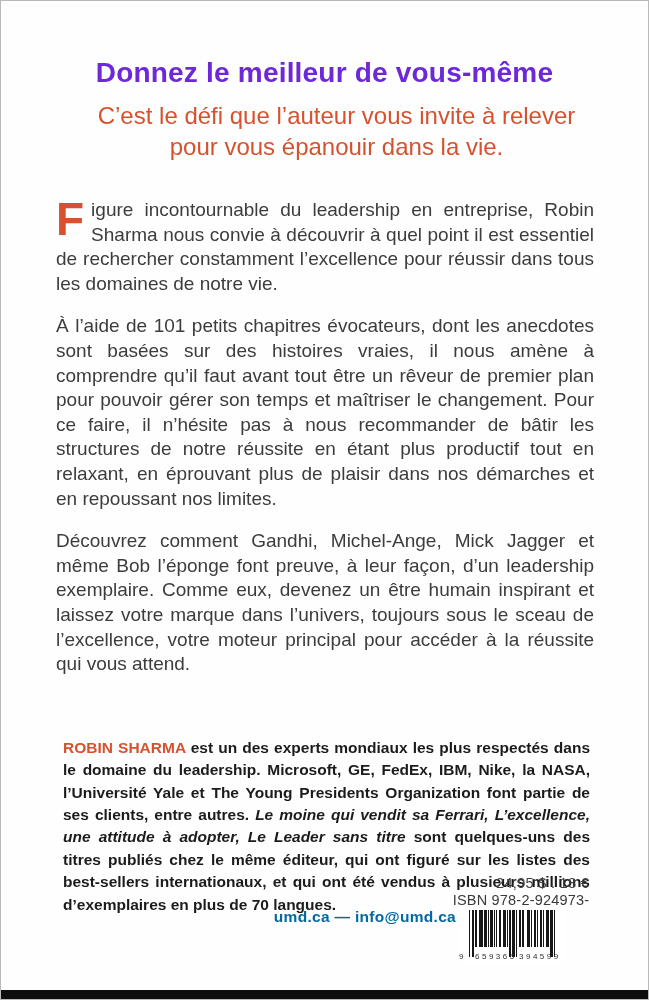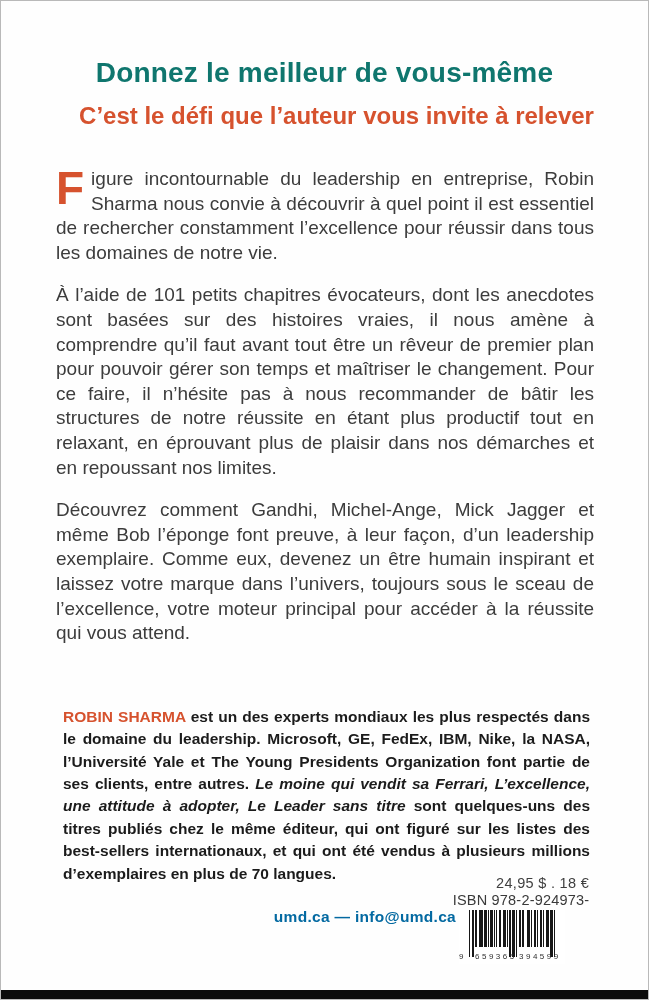--- a/index.html
+++ b/index.html
@@ -14,21 +14,21 @@
     overflow:hidden;
   }
   
   .headline{padding-top:54px;text-align:center;}
   .title div{
     font-size:28px;font-weight:700;line-height:36px;
     letter-spacing:.2px;
   }
   .subtitle{margin-top:9px;}
   .subtitle div{
-    font-size:24px;font-weight:700;line-height:31px;margin-left:24px;
+    font-size:24px;font-weight:400;line-height:31px;margin-left:24px;
   }
   
   .synopsis{margin:36px 54px 0 55px;}
   .para{
     font-size:19px;line-height:24.6px;color:#3c3c3c;
     text-align:justify;margin:0 0 18px 0;
   }
   .drop-cap{
     float:left;
     font-size:46px;line-height:39px;font-weight:700;
@@ -71,25 +71,26 @@
   
   .bottom-bar{position:absolute;left:0;bottom:0;width:649px;height:9px;background:#0c0c0c;}
   .accent{  }
 </style>
 </head>
 <body>
 
 <div class="page">
 
   <header class="headline">
-    <div class="title accent" style="color: #0f766e;">
+    <div class="title accent" style="color: #6d28d9;">
       <div>Donnez le meilleur de vous-même</div>
     </div>
     <div class="subtitle accent" style="color: rgb(214, 82, 46);">
       <div>C’est le défi que l’auteur vous invite à relever</div>
+      <div>pour vous épanouir dans la vie.</div>
     </div>
   </header>
 
   <main class="synopsis">
     <p class="para"><span class="drop-cap accent" style="color: rgb(214, 82, 46);">F</span><span>igure incontournable du leadership en entreprise, Robin Sharma nous convie à découvrir à quel point il est essentiel de rechercher constamment l’excellence pour réussir dans tous les domaines de notre vie.</span></p>
     <p class="para">À l’aide de 101 petits chapitres évocateurs, dont les anecdotes sont basées sur des histoires vraies, il nous amène à comprendre qu’il faut avant tout être un rêveur de premier plan pour pouvoir gérer son temps et maîtriser le changement. Pour ce faire, il n’hésite pas à nous recommander de bâtir les structures de notre réussite en étant plus productif tout en relaxant, en éprouvant plus de plaisir dans nos démarches et en repoussant nos limites.</p>
     <p class="para">Découvrez comment Gandhi, Michel-Ange, Mick Jagger et même Bob l’éponge font preuve, à leur façon, d’un leadership exemplaire. Comme eux, devenez un être humain inspirant et laissez votre marque dans l’univers, toujours sous le sceau de l’excellence, votre moteur principal pour accéder à la réussite qui vous attend.</p>
   </main>
 
   <section class="bio"><span class="accent" style="color: rgb(214, 82, 46);">ROBIN SHARMA</span><span> est un des experts mondiaux les plus respectés dans le domaine du leadership. Microsoft, GE, FedEx, IBM, Nike, la NASA, l’Université Yale et The Young Presidents Organization font partie de ses clients, entre autres. </span><em>Le moine qui vendit sa Ferrari, L’excellence, une attitude à adopter, Le Leader sans titre</em><span> sont quelques-uns des titres publiés chez le même éditeur, qui ont figuré sur les listes des best-sellers internationaux, et qui ont été vendus à plusieurs millions d’exemplaires en plus de 70 langues.</span></section>

